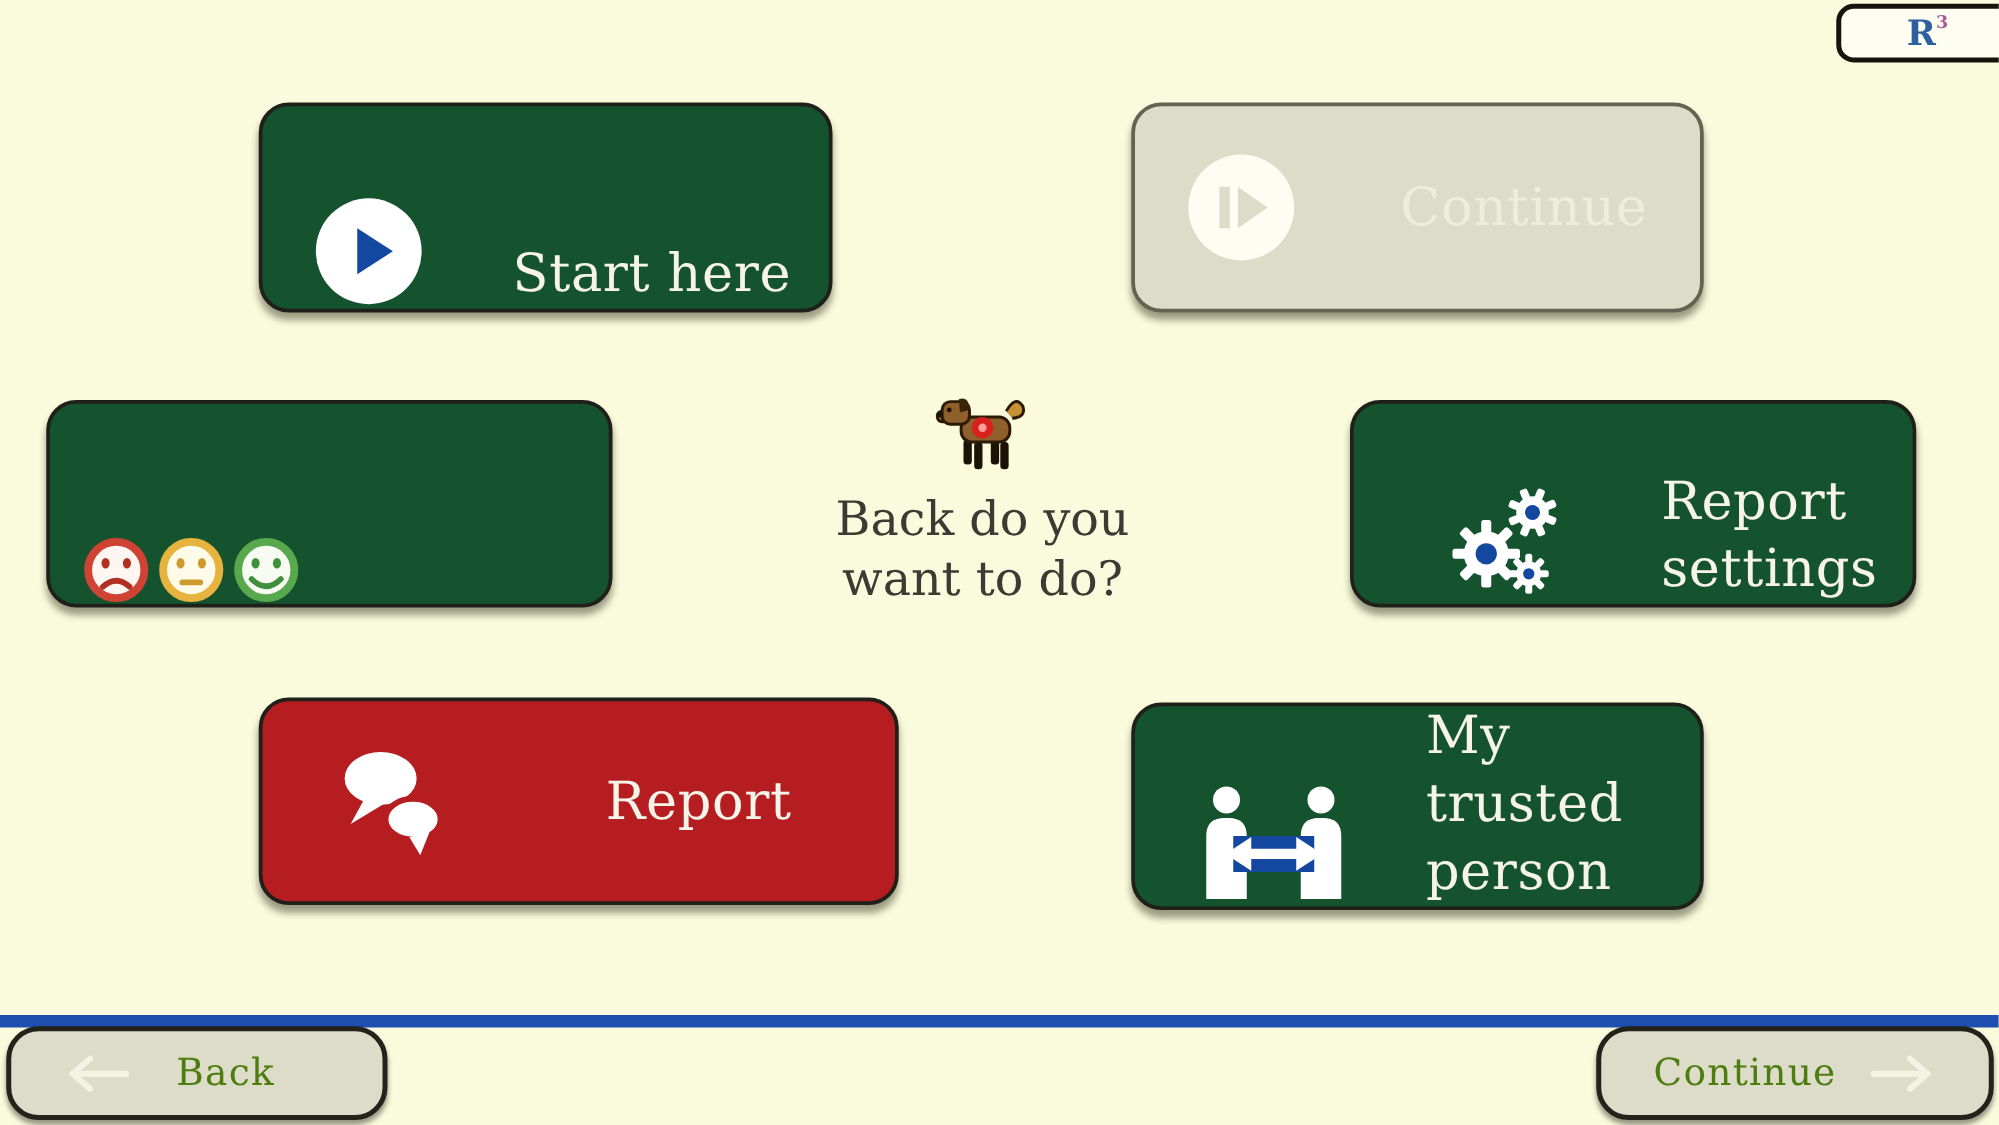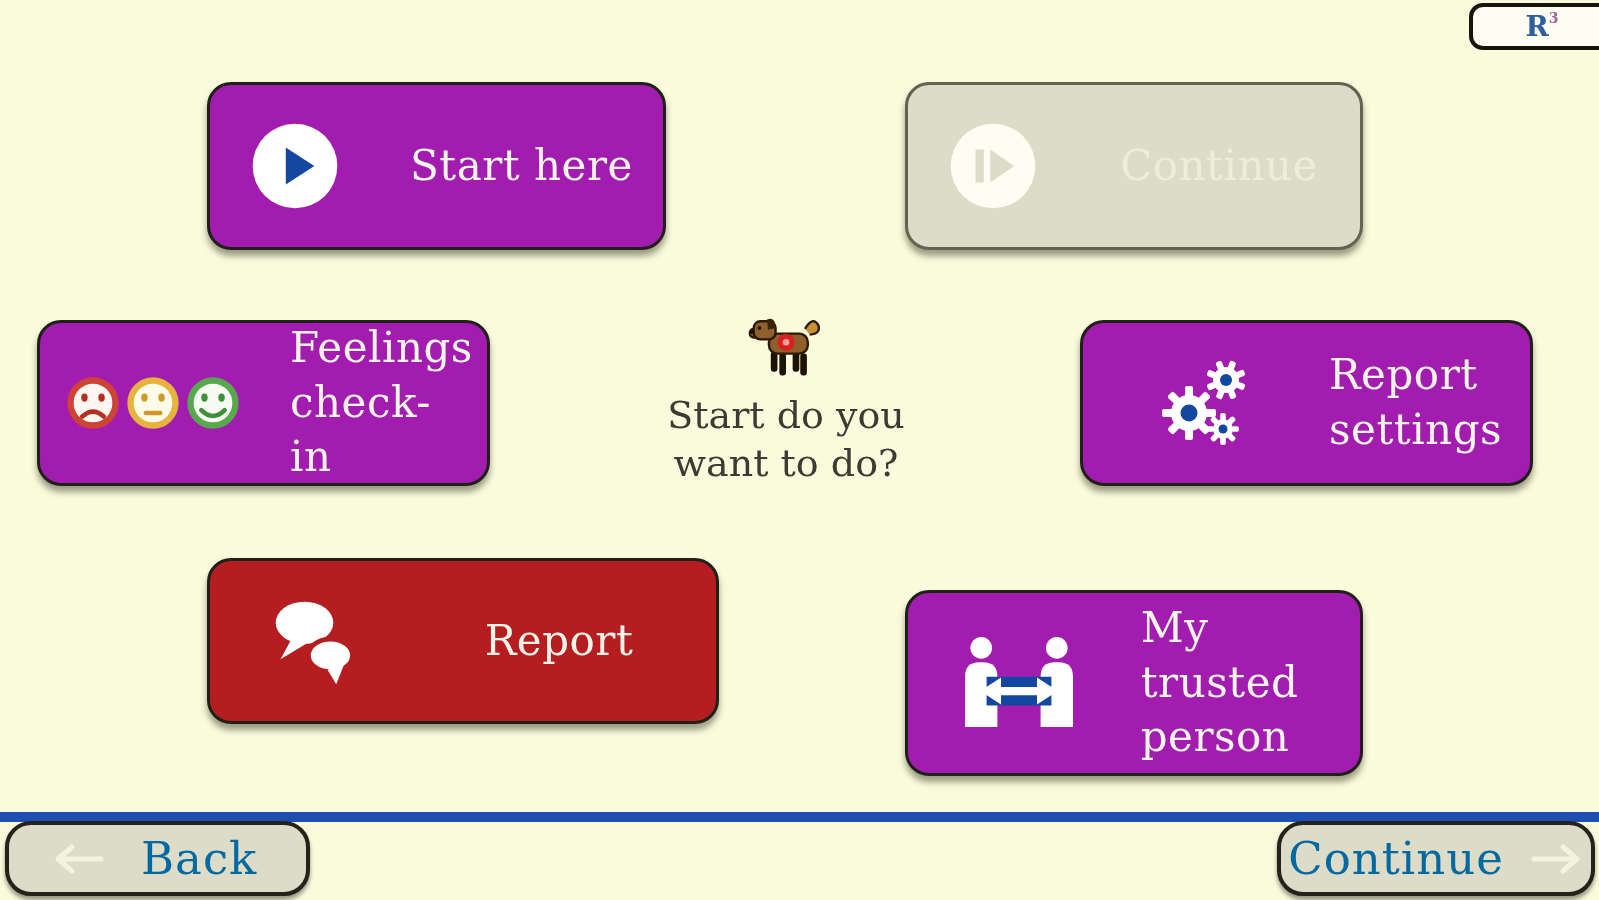--- a/index.html
+++ b/index.html
@@ -27,40 +27,40 @@
   .big-btn {
     position: absolute;
     display: flex; align-items: center;
     border-radius: 24px;
     border: 3px solid #20201a;
     box-shadow: 0 6px 6px rgba(40,40,20,0.45);
     cursor: pointer;
     font-family: inherit;
     padding: 0; text-align: left;
   }
-  .big-btn.blue { background: #a21caf; }
+  .big-btn.blue { background: #14532d; align-items: flex-end; }
   .big-btn.red  { background: #b51d20; }
   .big-btn.disabled { background: #dddcc9; border-color: #636352; cursor: default; }
 
   .lbl {
     font-size: 42px; line-height: 1.3; color: #f6f4e8;
     letter-spacing: 0.5px;
   }
   .big-btn.disabled .lbl { color: #eeedda; }
   .lbl.center { flex: 1; text-align: center; }
   .lbl.two { text-align: left; }
 
   .icon-wrap { display: flex; align-items: center; justify-content: center; }
 
   #btn-start        { left: 207px; top: 82px;  width: 459px; height: 168px; }
   #btn-continue-top { left: 905px; top: 82px;  width: 458px; height: 168px; }
   #btn-feelings     { left: 37px;  top: 320px; width: 453px; height: 166px; }
   #btn-settings     { left: 1080px;top: 320px; width: 453px; height: 166px; }
   #btn-report       { left: 207px; top: 558px; width: 512px; height: 166px; }
-  #btn-trusted      { left: 905px; top: 590px; width: 458px; height: 186px; }
+  #btn-trusted      { left: 905px; top: 562px; width: 458px; height: 166px; }
 
   #btn-start .icon-wrap, #btn-continue-top .icon-wrap { width: 170px; }
   #btn-feelings { padding-left: 26px; }
   .faces-row { display: flex; gap: 6px; align-items: center; }
   #btn-feelings .lbl { margin-left: 50px; width: 180px; }
   #btn-settings .icon-wrap { margin-left: 62px; width: 120px; }
   #btn-settings .lbl { margin-left: 64px; width: 180px; }
   #btn-report .icon-wrap { margin-left: 52px; width: 110px; }
   #btn-report .lbl { padding-left: 30px; }
   #btn-trusted .icon-wrap { margin-left: 48px; width: 130px; }
@@ -79,21 +79,21 @@
   .nav-pill {
     position: absolute;
     background: #dddcc9;
     border: 4px solid #23231b;
     border-radius: 26px;
     box-shadow: 0 4px 4px rgba(0,0,0,0.4);
     display: flex; align-items: center;
     font-family: inherit;
     cursor: pointer;
   }
-  .nav-pill .nav-lbl { font-size: 45px; color: #0369a1; letter-spacing: 1px; }
+  .nav-pill .nav-lbl { font-size: 30px; color: #4d7c0f; letter-spacing: 1px; }
   #btn-back { left: 5px; top: 821px; width: 305px; height: 75px; padding-left: 42px; gap: 36px; }
   #btn-continue-bottom { left: 1277px; top: 821px; width: 318px; height: 75px; justify-content: center; gap: 26px; }
 </style>
 </head>
 <body>
 
 <div class="stage">
 
   <div class="badge">
     <span class="logo-r">R</span>
@@ -135,41 +135,40 @@
         <ellipse cx="39.5" cy="24" rx="3.6" ry="4.6" fill="#cf9a2d"></ellipse>
         <path d="M22 41 L38 41" fill="none" stroke="#cf9a2d" stroke-width="5" stroke-linecap="round"></path>
       </svg>
       <svg width="54" height="54" viewBox="0 0 60 60">
         <circle cx="30" cy="30" r="25" fill="#f7fbf2" stroke="#58a84e" stroke-width="7"></circle>
         <ellipse cx="20.5" cy="24" rx="3.6" ry="4.6" fill="#3f8f3c"></ellipse>
         <ellipse cx="39.5" cy="24" rx="3.6" ry="4.6" fill="#3f8f3c"></ellipse>
         <path d="M17 38 Q30 51 43 38" fill="none" stroke="#3f8f3c" stroke-width="5" stroke-linecap="round"></path>
       </svg>
     </span>
-    <span class="lbl two">Feelings check-in</span>
   </button>
 
   <div class="center-prompt">
     <svg width="76" height="76" viewBox="0 0 80 80">
       <path d="M60 22 Q68 8 74 18 Q77 27 65 28" fill="#c79136" stroke="#2a1a06" stroke-width="2.5"></path>
       <rect x="24" y="46" width="7" height="21" rx="3" fill="#1d1206"></rect>
       <rect x="33" y="48" width="7" height="23" rx="3" fill="#1d1206"></rect>
       <rect x="47" y="46" width="7" height="21" rx="3" fill="#1d1206"></rect>
       <rect x="55" y="48" width="7" height="23" rx="3" fill="#1d1206"></rect>
       <rect x="22" y="27" width="41" height="21" rx="9" fill="#8f5f2c" stroke="#2a1a06" stroke-width="2.5"></rect>
       <rect x="2" y="22" width="11" height="9" rx="4" fill="#8f5f2c" stroke="#2a1a06" stroke-width="2.5"></rect>
       <rect x="6" y="14" width="23" height="19" rx="7" fill="#8f5f2c" stroke="#2a1a06" stroke-width="2.5"></rect>
       <path d="M20 12 Q29 9 29 21 L21 23 Z" fill="#3a2409"></path>
       <circle cx="12" cy="21" r="2" fill="#1a1208"></circle>
       <circle cx="4" cy="25" r="2.2" fill="#1a1208"></circle>
       <circle cx="40" cy="36" r="9" fill="#d8201d"></circle>
       <circle cx="40" cy="36" r="3.5" fill="#ff9d9d"></circle>
     </svg>
     <div class="prompt-text">
-      <div>Start do you</div>
+      <div>Back do you</div>
       <div>want to do?</div>
     </div>
   </div>
 
   <button class="big-btn blue" id="btn-settings">
     <span class="icon-wrap">
       <svg width="100" height="100" viewBox="0 0 100 100">
         <g transform="translate(34,60)" fill="#ffffff">
           <g>
             <rect x="-4" y="-27" width="8" height="12" rx="2"></rect>

